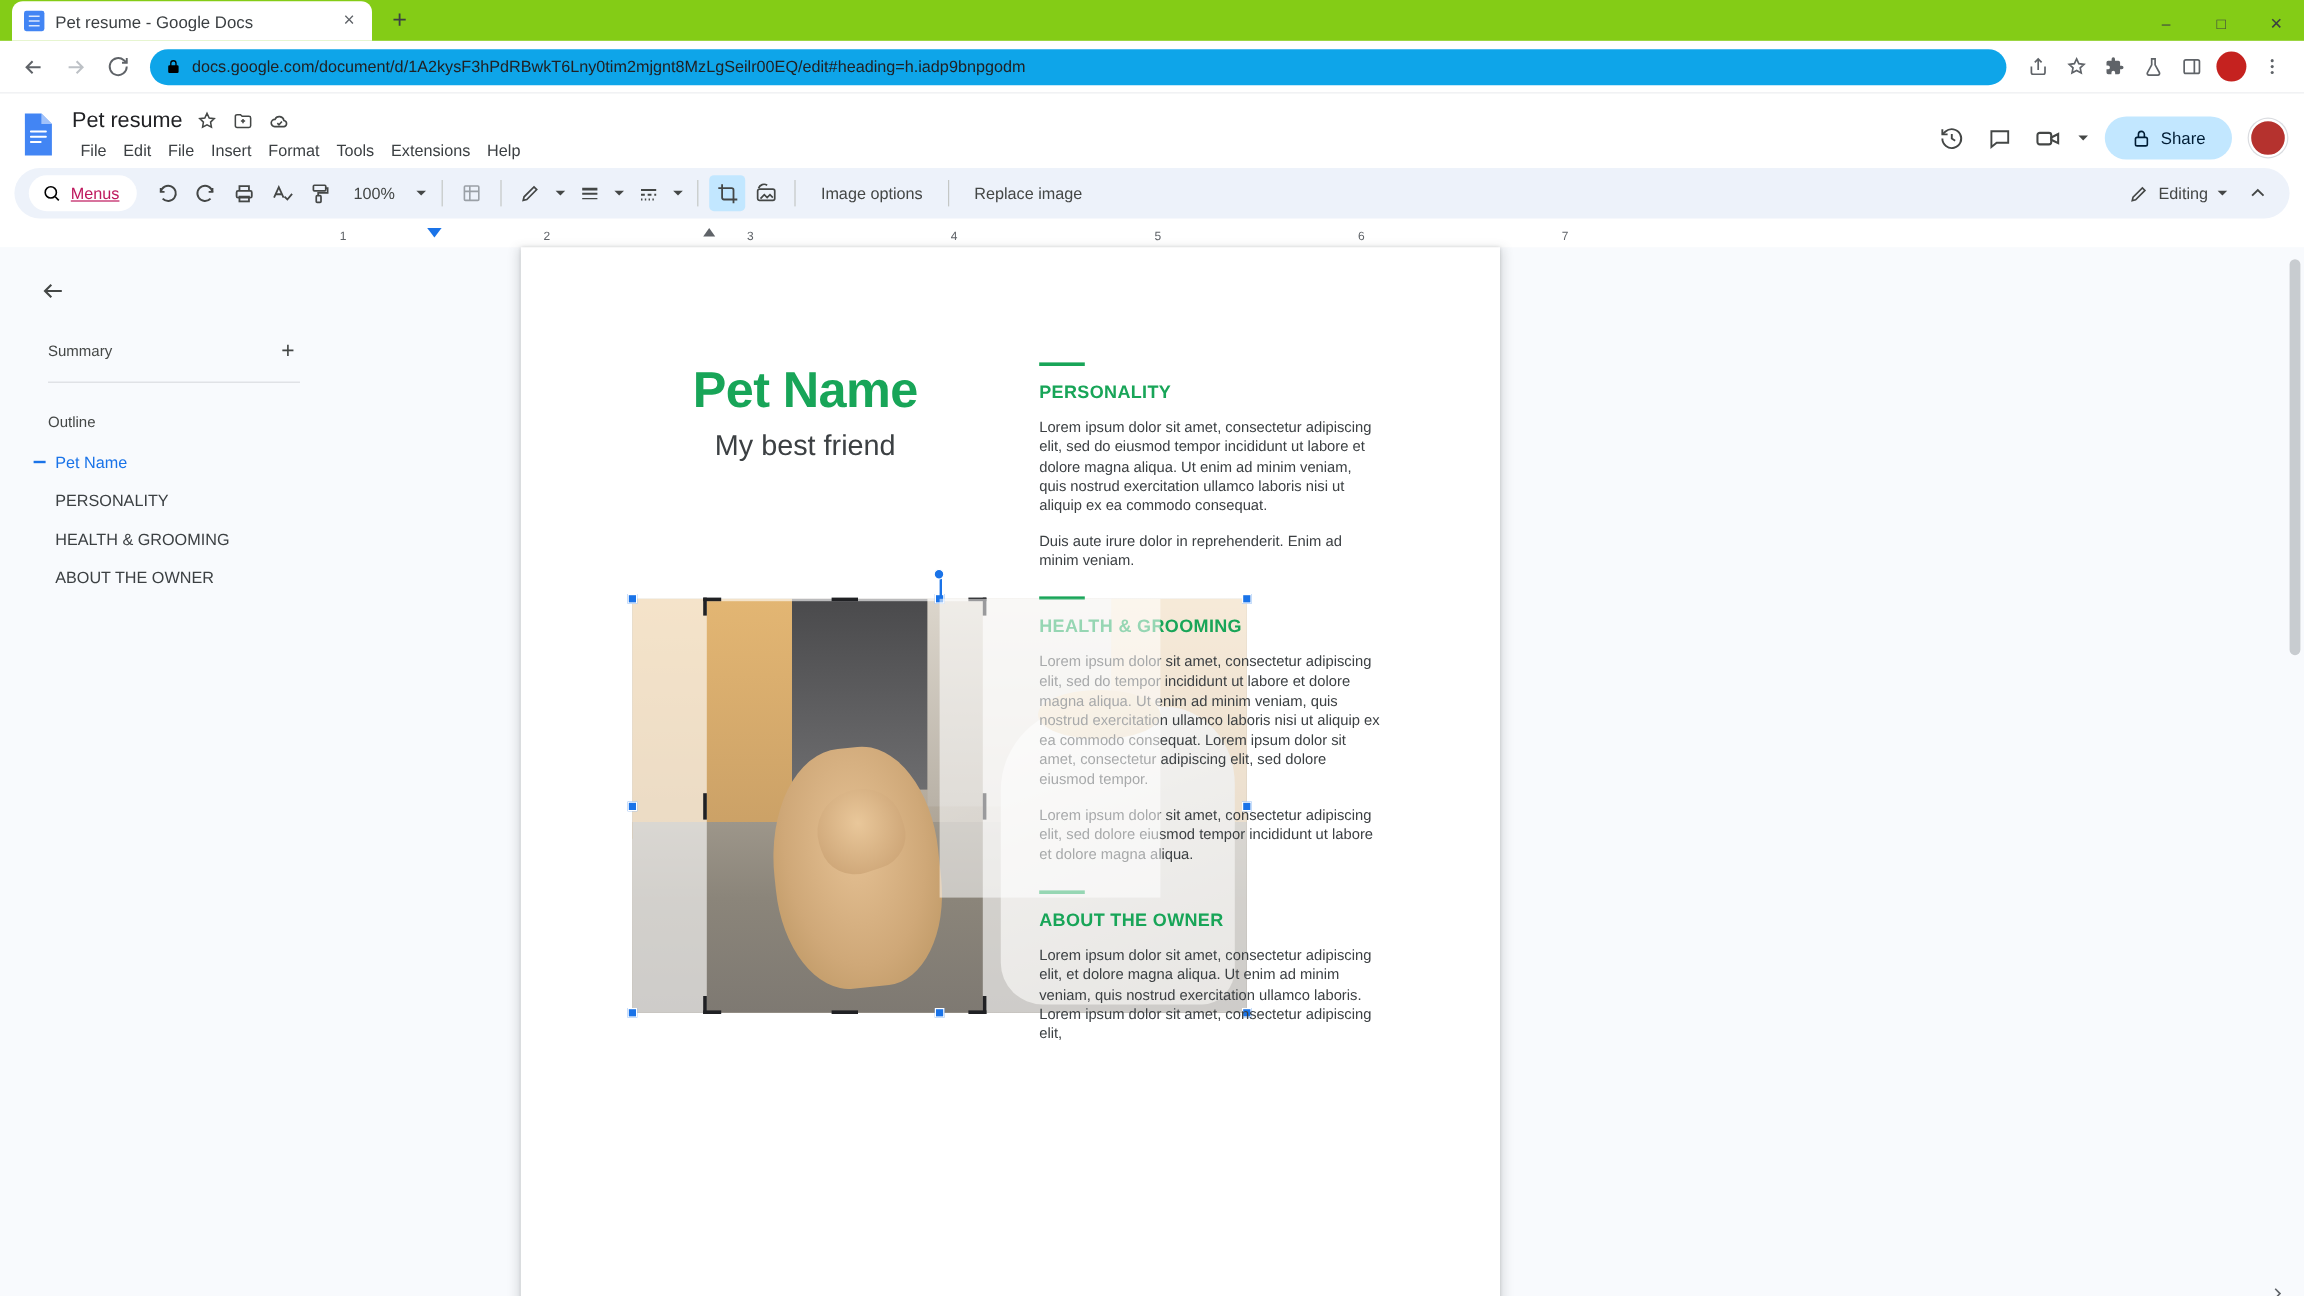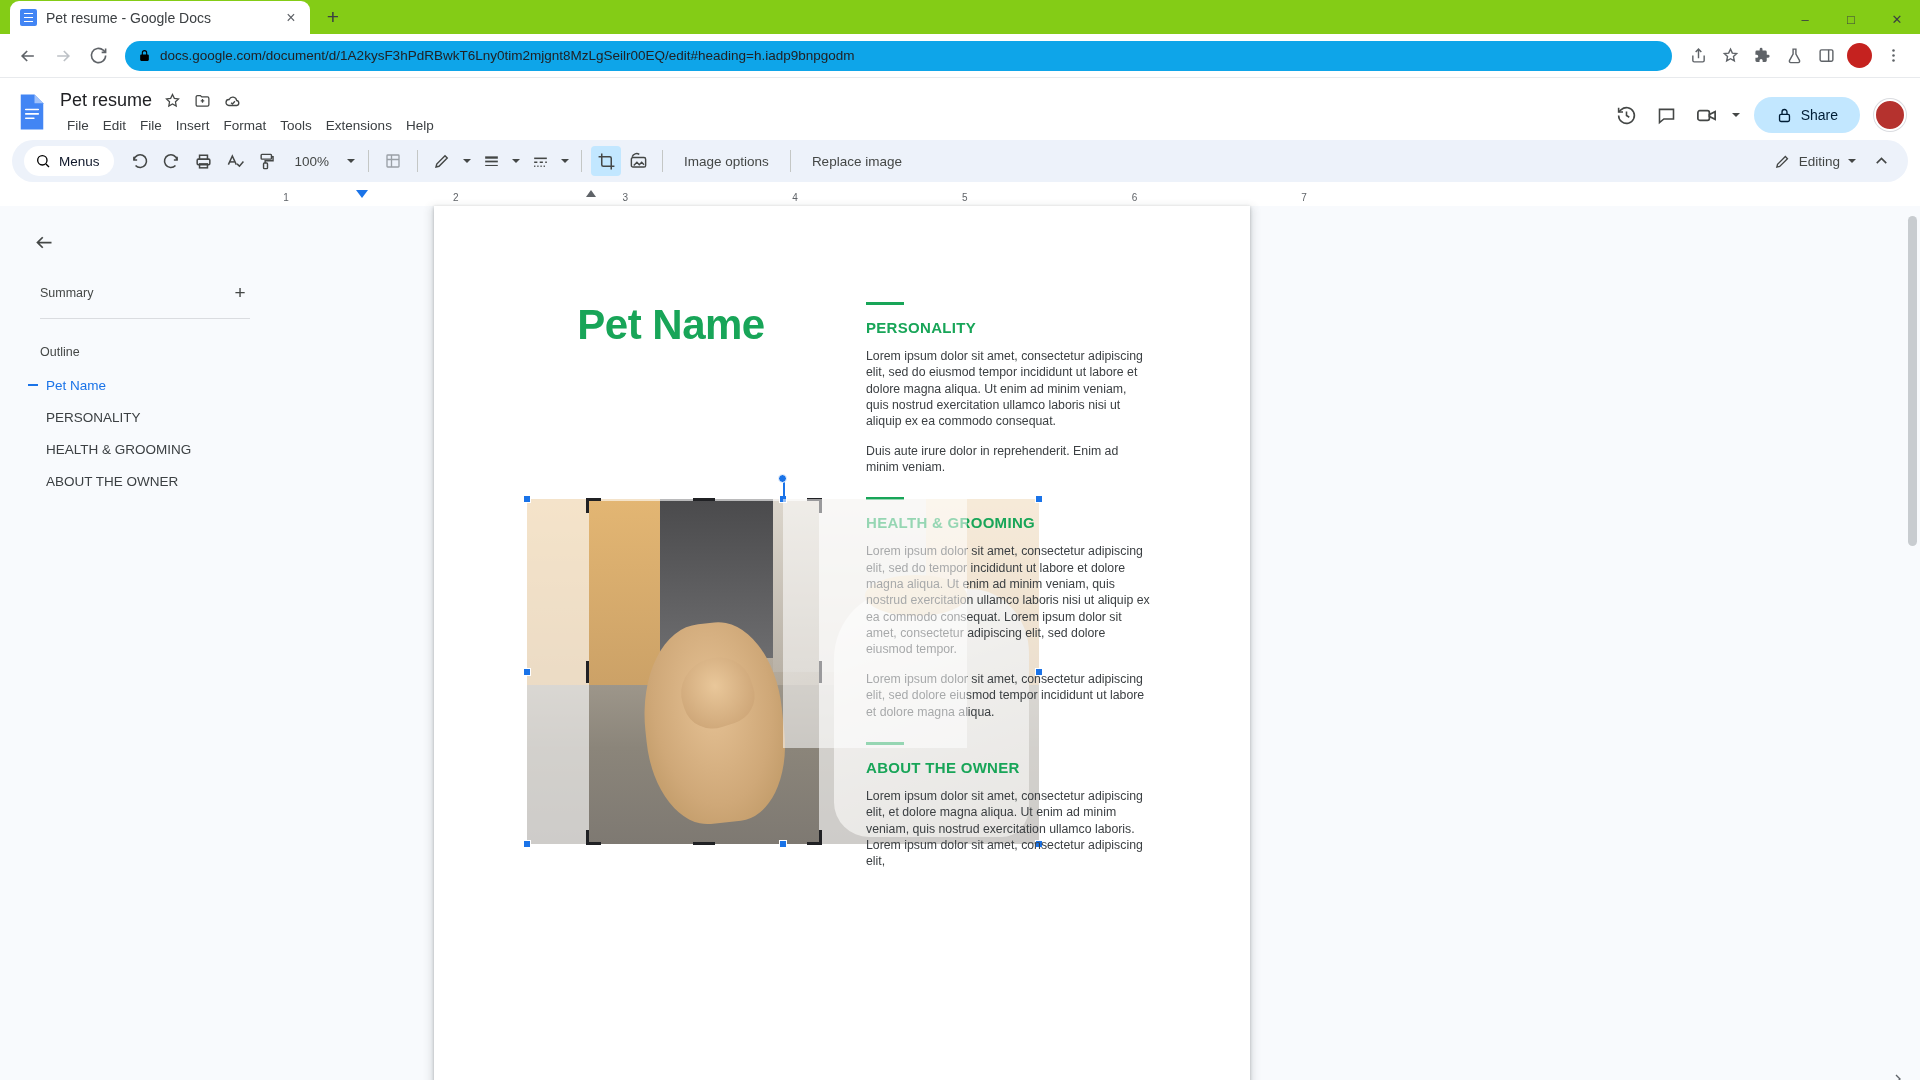--- a/index.html
+++ b/index.html
@@ -125,21 +125,21 @@
   
   .toolbar {
     height: 42px; margin: 0 12px 6px 12px; background: #edf2fa;
     border-radius: 21px; display: flex; align-items: center;
     padding: 0 12px; gap: 2px;
   }
   .tb-search {
     height: 30px; background: #fff; border-radius: 15px; display: flex;
     align-items: center; gap: 8px; padding: 0 14px 0 11px; margin-right: 9px;
   }
-  .tb-search span { font-size: 13.5px; color: #0f172a; }
+  .tb-search span { font-size: 13.5px; color: #be185d; text-decoration: underline; }
   .tb-ic {
     width: 30px; height: 30px; border-radius: 4px; color: #444746;
     display: flex; align-items: center; justify-content: center; flex: none;
   }
   .tb-ic.active { background: #c2e7ff; }
   .tb-ic.dim { color: #9aa0a6; }
   .tb-zoom {
     display: flex; align-items: center; gap: 18px; padding: 0 4px 0 10px;
     font-size: 13.5px; color: #444746; height: 30px;
   }
@@ -643,20 +643,21 @@
     </div>
 
   </div>
 
   <div class="doc-scroll">
     <div class="page">
       <div class="doc-cols">
 
         <div class="col-left">
           <div class="pet-name">Pet Name</div>
+          <div class="pet-sub">My best friend</div>
 
           <div class="img-wrap">
             <div class="photo">
               <div class="ph-bld-a"></div>
               <div class="ph-bld-b"></div>
               <div class="ph-bld-c"></div>
               <div class="ph-bld-d"></div>
               <div class="ph-ground"></div>
               <div class="ph-person"></div>
               <div class="ph-hat"></div>

